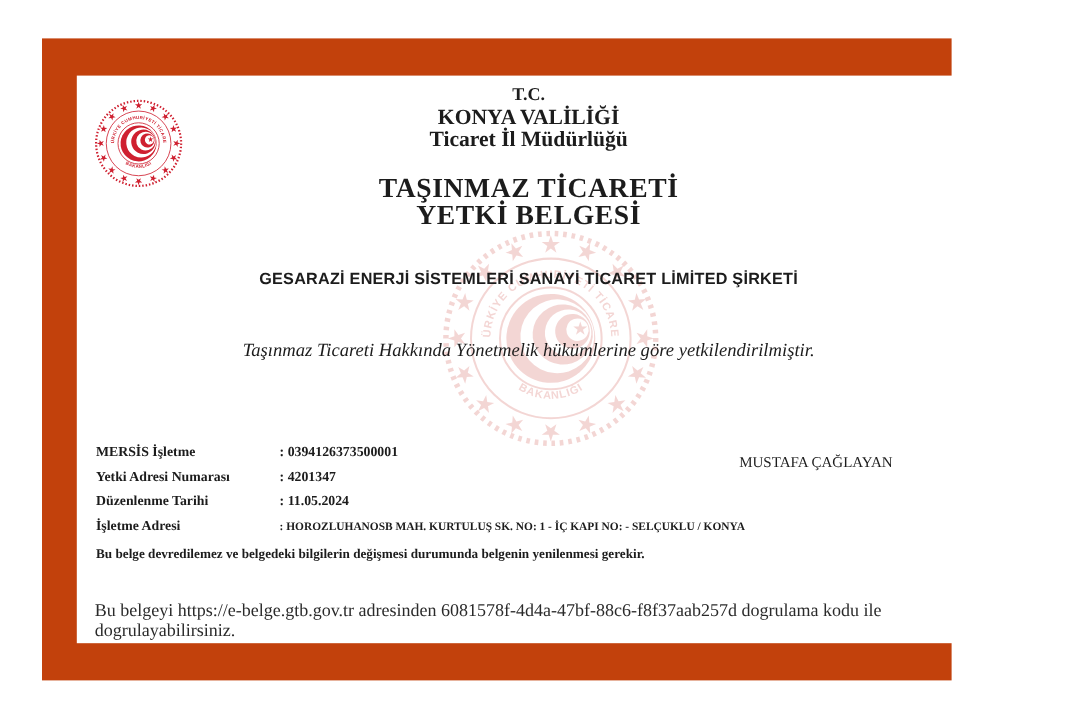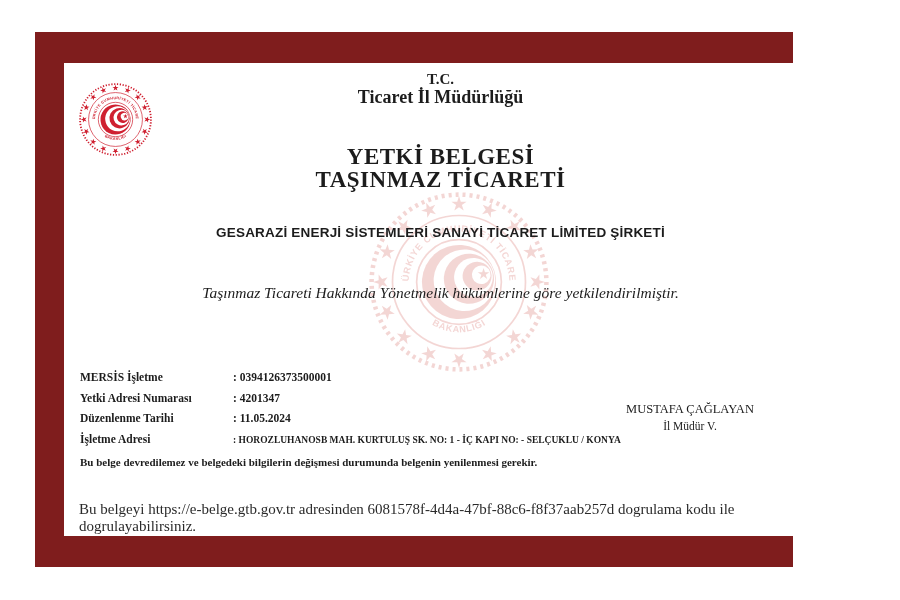--- a/index.html
+++ b/index.html
@@ -3,21 +3,21 @@
 <meta charset="utf-8">
 <style>
   html,body{margin:0;padding:0;}
   body{
     width:900px;height:600px;background:#ffffff;
     font-family:"Liberation Serif", serif;
     color:#1c1c1c;position:relative;overflow:hidden;
   }
   .frame{
     position:absolute;left:35px;top:32px;width:758px;height:535px;
-    background:#7f1d1d;
+    background:#c2410c;
   }
   .certificate{
     position:absolute;left:29px;top:31px;width:753px;height:473px;
     background:#ffffff;
   }
   .logo-svg{position:absolute;left:13px;top:18px;width:77px;height:77px;color:#cf2030;}
   .watermark-svg{position:absolute;left:300px;top:124px;width:190px;height:190px;color:#e9aeab;opacity:.5;}
   .header-block{position:absolute;left:0;top:7px;width:100%;text-align:center;font-weight:bold;}
   .hdr-tc{font-size:15px;line-height:18px;}
   .hdr-gov{font-size:18px;line-height:19px;}
@@ -32,21 +32,21 @@
   .statement{
     position:absolute;left:0;top:221px;width:100%;text-align:center;
     font-style:italic;font-size:15.5px;
   }
   .fields{position:absolute;left:0;top:0;width:100%;}
   .field-row{position:absolute;left:16px;width:700px;font-weight:bold;font-size:11.5px;}
   .row1{top:308px;} .row2{top:329px;} .row3{top:349px;} .row4{top:370px;}
   .f-label{display:inline-block;width:152px;}
   .f-value{position:absolute;left:153px;top:0;white-space:nowrap;}
   .row4 .f-value{font-size:9.5px;top:2px;}
-  .signature{position:absolute;left:526px;top:314px;width:200px;text-align:center;margin-top:24px;}
+  .signature{position:absolute;left:552px;top:314px;width:200px;}
   .sig-name{font-size:12.5px;line-height:17px;}
   .sig-title{font-size:11.5px;line-height:16px;}
   .note-bold{
     position:absolute;left:16px;top:393px;width:720px;
     font-weight:bold;font-size:11px;
   }
   .note-verify{
     position:absolute;left:15px;top:412px;width:720px;
     font-size:15px;color:#2a2a2a;margin-top:26px;
   }
@@ -108,26 +108,27 @@
     <svg class="watermark-svg" viewBox="-50 -50 100 100">
       <use href="#ministry-emblem" x="-50" y="-50" width="100" height="100"></use>
     </svg>
 
     <svg class="logo-svg" viewBox="-50 -50 100 100">
       <use href="#ministry-emblem" x="-50" y="-50" width="100" height="100"></use>
     </svg>
 
     <div class="header-block">
       <div class="hdr-tc">T.C.</div>
+      <div class="hdr-gov">KONYA VALİLİĞİ</div>
       <div class="hdr-dir">Ticaret İl Müdürlüğü</div>
     </div>
 
     <div class="title-block">
+      <div class="title-line">TAŞINMAZ TİCARETİ</div>
       <div class="title-line">YETKİ BELGESİ</div>
-      <div class="title-line">TAŞINMAZ TİCARETİ</div>
     </div>
 
     <div class="company">GESARAZİ ENERJİ SİSTEMLERİ SANAYİ TİCARET LİMİTED ŞİRKETİ</div>
 
     <div class="statement">Taşınmaz Ticareti Hakkında Yönetmelik hükümlerine göre yetkilendirilmiştir.</div>
 
     <div class="fields">
       <div class="field-row row1">
         <span class="f-label">MERSİS İşletme</span>
         <span class="f-value">: 0394126373500001</span>
@@ -141,21 +142,20 @@
         <span class="f-value">: 11.05.2024</span>
       </div>
       <div class="field-row row4">
         <span class="f-label">İşletme Adresi</span>
         <span class="f-value">: HOROZLUHANOSB MAH. KURTULUŞ SK.  NO: 1 -  İÇ KAPI NO: - SELÇUKLU / KONYA</span>
       </div>
     </div>
 
     <div class="signature">
       <div class="sig-name">MUSTAFA ÇAĞLAYAN</div>
-      <div class="sig-title">İl Müdür V.</div>
     </div>
 
     <div class="note-bold">Bu belge devredilemez ve belgedeki bilgilerin değişmesi durumunda belgenin yenilenmesi gerekir.</div>
 
     <div class="note-verify">Bu belgeyi https://e-belge.gtb.gov.tr adresinden 6081578f-4d4a-47bf-88c6-f8f37aab257d dogrulama kodu ile dogrulayabilirsiniz.</div>
 
   </div>
 </div>
 
 </body></html>

